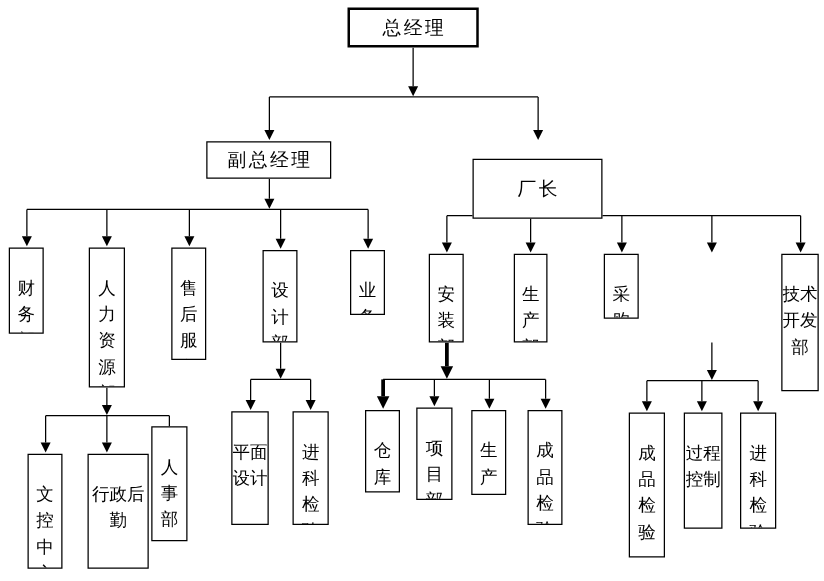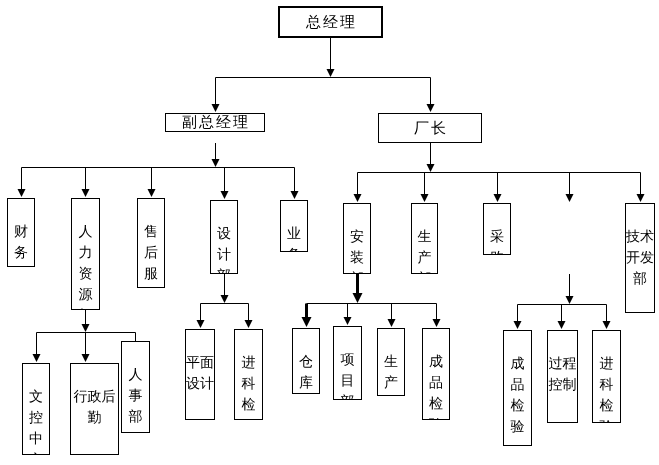--- a/index.html
+++ b/index.html
@@ -113,22 +113,22 @@
     <path d="M517.5 304.5 V321"></path>
     <polygon stroke="none" points="513.5,321 521.5,321 517.5,329"></polygon>
     <path d="M561.5 304.5 V321"></path>
     <polygon stroke="none" points="557.5,321 565.5,321 561.5,329"></polygon>
     <path d="M606.5 304.5 V321"></path>
     <polygon stroke="none" points="602.5,321 610.5,321 606.5,329"></polygon>
   </svg>
 
   <div class="node h" style="left:278px;top:6px;width:105px;height:32px">总经理</div>
 
-  <div class="node h2" style="left:165px;top:113px;width:100px;height:19px">副总经理</div>
-  <div class="node h2" style="left:378px;top:113px;width:104px;height:30px">厂长</div>
+  <div class="node h2" style="left:165px;top:113px;width:100px;height:30px">副总经理</div>
+  <div class="node h2" style="left:378px;top:127px;width:104px;height:48px">厂长</div>
 
   <div class="node v" style="left:7px;top:198px;width:28px;height:69px">财务部</div>
   <div class="node v" style="left:71px;top:198px;width:29px;height:112px">人力资源部</div>
   <div class="node v" style="left:137px;top:198px;width:28px;height:90px">售后服务</div>
   <div class="node v" style="left:210px;top:200px;width:28px;height:74px">设计部</div>
   <div class="node v" style="left:280px;top:200px;width:28px;height:52px">业务部</div>
 
   <div class="node v" style="left:343px;top:203px;width:28px;height:71px">安装部</div>
   <div class="node v" style="left:411px;top:203px;width:27px;height:71px">生产部</div>
   <div class="node v" style="left:483px;top:203px;width:28px;height:52px">采购部</div>

